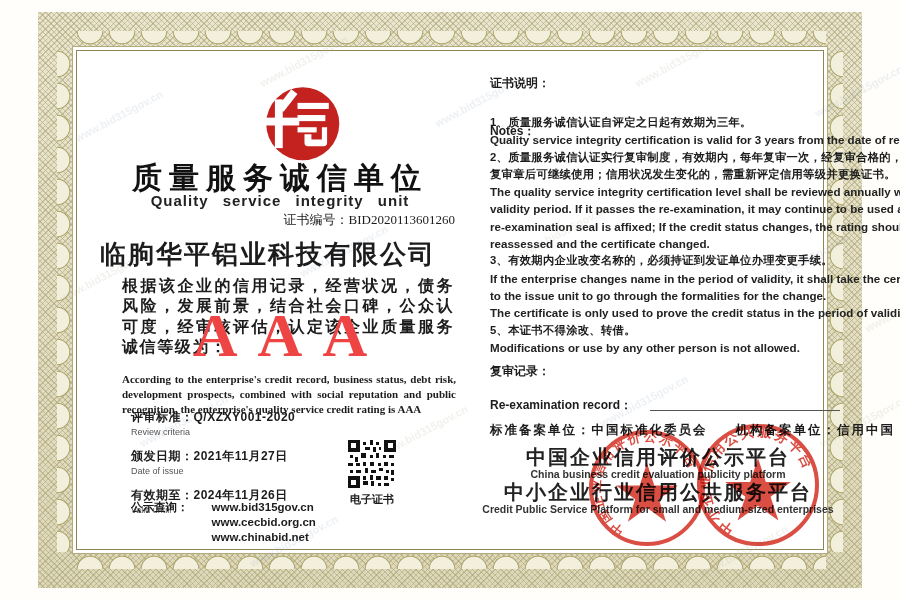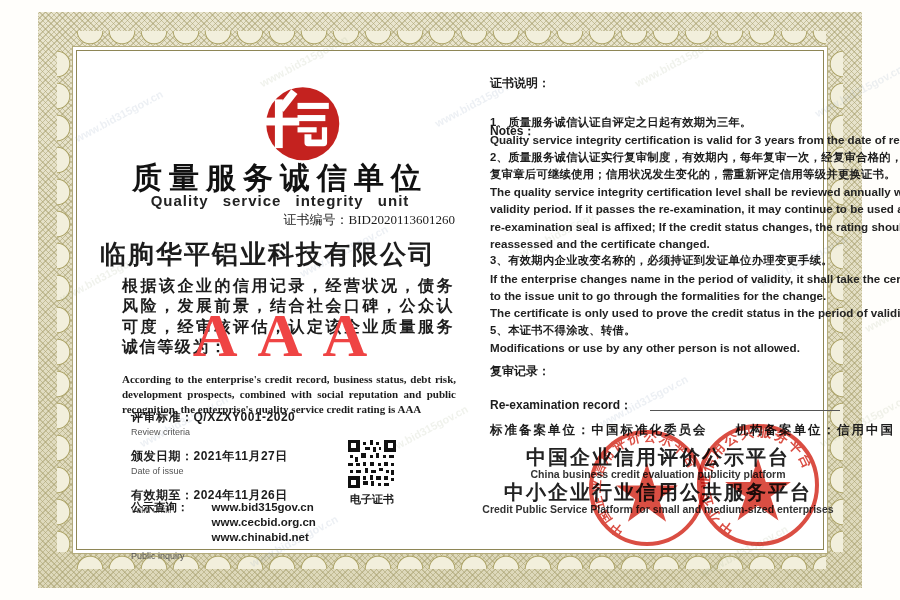--- a/index.html
+++ b/index.html
@@ -147,21 +147,20 @@
 
   <div class="inquiry">
     <div class="row">
       <span>公示查询：</span>
       <span class="urls">
           <div>www.bid315gov.cn</div>
           <div>www.cecbid.org.cn</div>
           <div>www.chinabid.net</div>
         </span>
     </div>
-    <div class="sub">Public inquiry</div>
   </div>
 
   <svg class="qr" viewBox="0 0 29 29" shape-rendering="crispEdges">
     <rect width="29" height="29" fill="#fff"></rect>
     <g fill="#111">
       <path d="M0 0h7v7h-7z M2 2h3v3h-3z" fill-rule="evenodd"></path>
       <path d="M22 0h7v7h-7z M24 2h3v3h-3z" fill-rule="evenodd"></path>
       <path d="M0 22h7v7h-7z M2 24h3v3h-3z" fill-rule="evenodd"></path>
       <rect x="9" y="1" width="2" height="2"></rect>
         <rect x="13" y="0" width="2" height="3"></rect>

